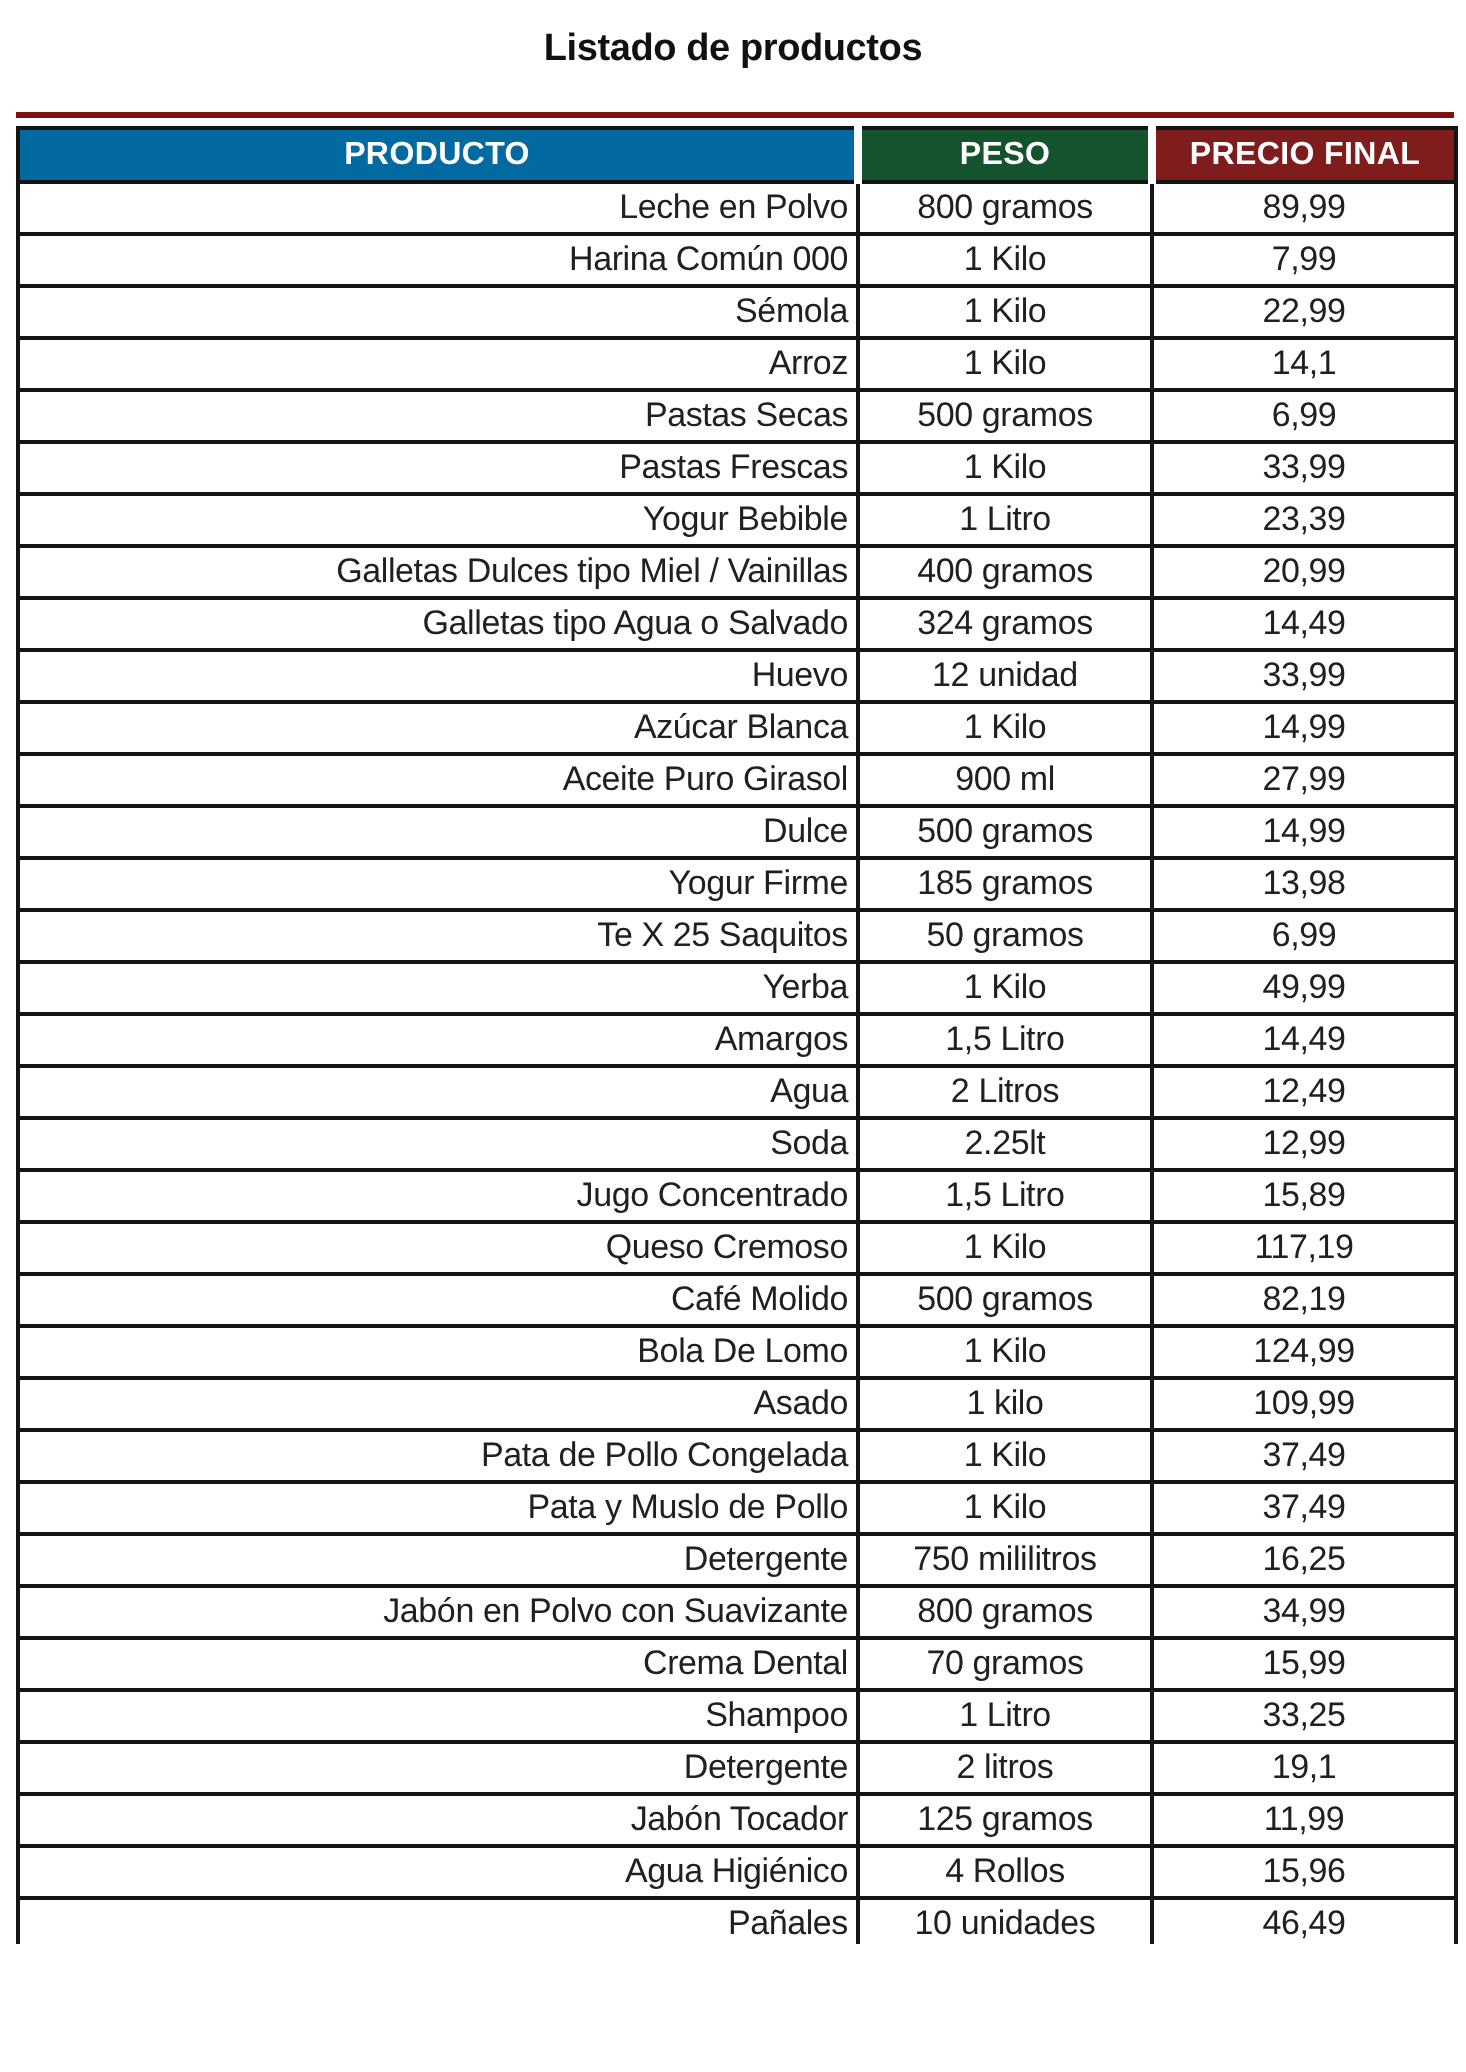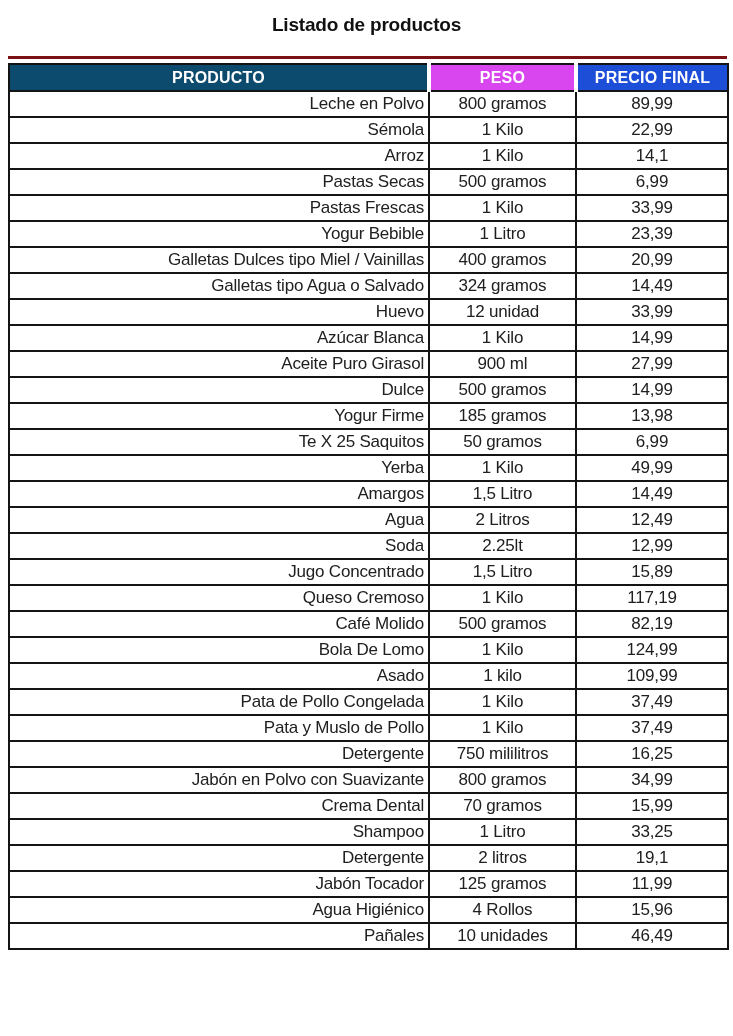--- a/index.html
+++ b/index.html
@@ -82,32 +82,37 @@
   <div class="accent-stripe" style="background: rgb(124, 17, 19);"></div>
 
   <table class="product-table">
     <colgroup>
       <col class="col-producto">
       <col class="col-peso">
       <col class="col-precio">
     </colgroup>
     <thead>
       <tr>
-        <th style="background: #0c4a6e;">PRODUCTO</th>
-        <th style="background: #d946ef;">PESO</th>
-        <th style="background: #1d4ed8;">PRECIO FINAL</th>
+        <th style="background: #0369a1;">PRODUCTO</th>
+        <th style="background: #14532d;">PESO</th>
+        <th style="background: #7f1d1d;">PRECIO FINAL</th>
       </tr>
     </thead>
     <tbody id="table-body">
     <tr>
       <td class="cell-producto">Leche en Polvo</td>
       <td class="cell-peso">800 gramos</td>
       <td class="cell-precio">89,99</td>
     </tr>
 
+    <tr>
+      <td class="cell-producto">Harina Común 000</td>
+      <td class="cell-peso">1 Kilo</td>
+      <td class="cell-precio">7,99</td>
+    </tr>
 
     <tr>
       <td class="cell-producto">Sémola</td>
       <td class="cell-peso">1 Kilo</td>
       <td class="cell-precio">22,99</td>
     </tr>
 
 
 
     <tr>

